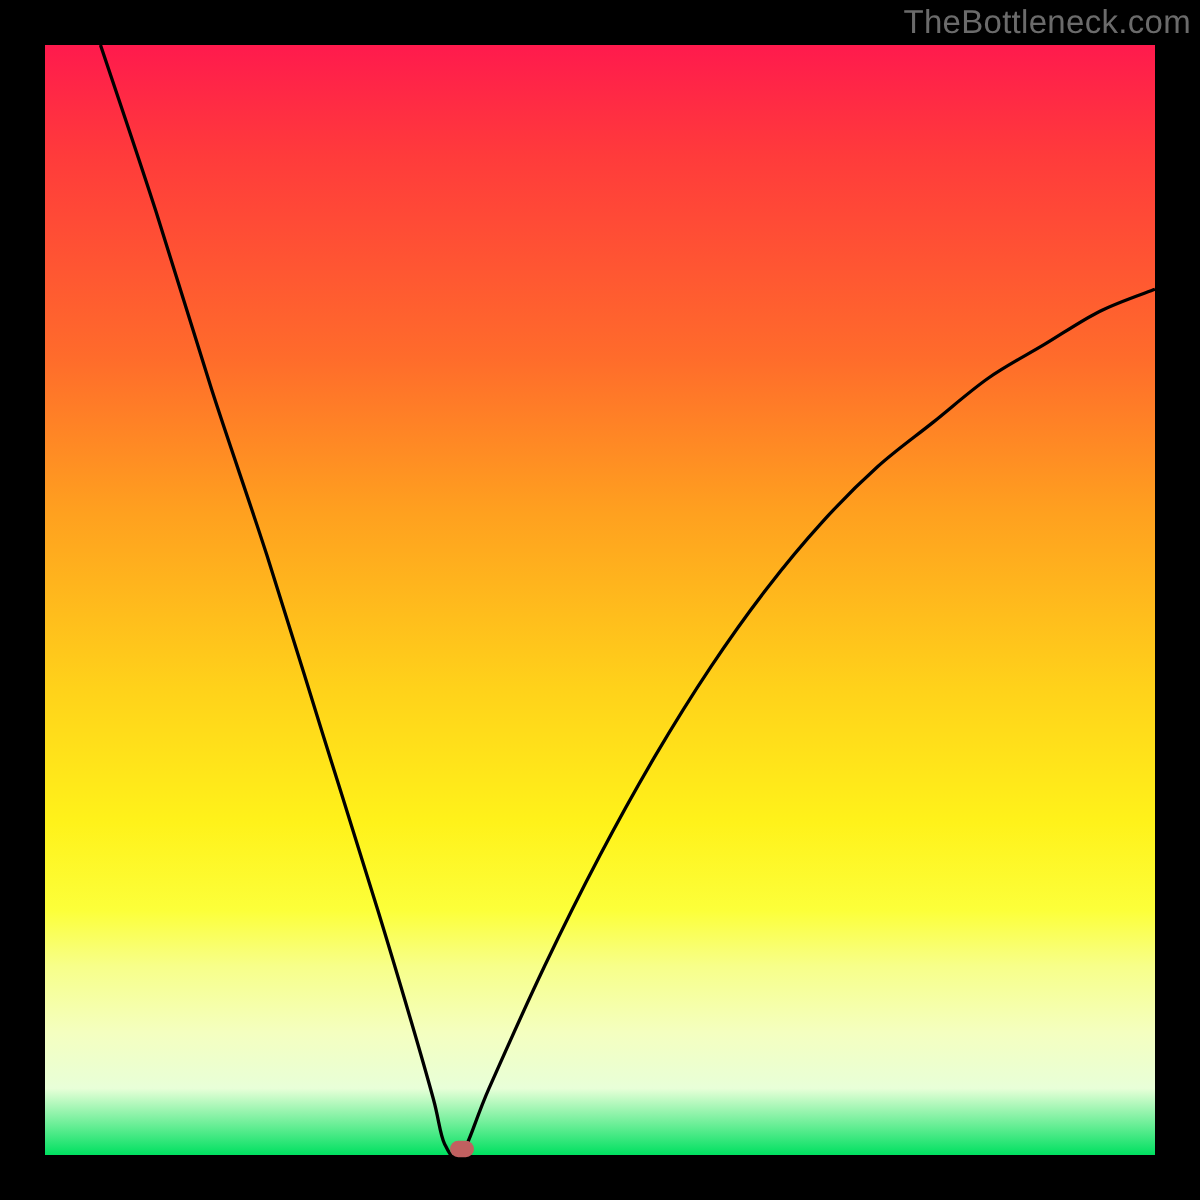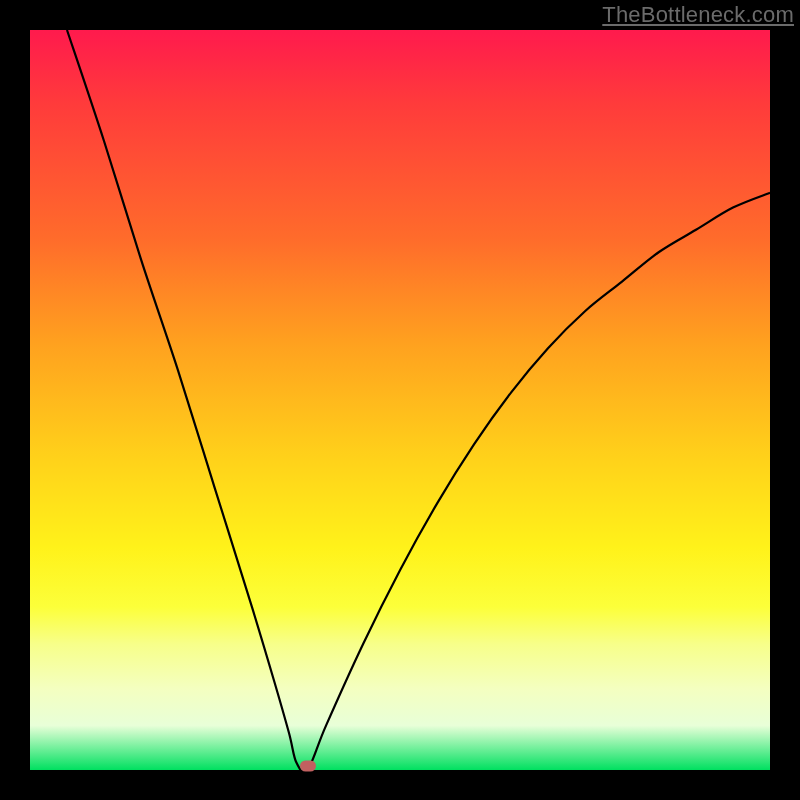--- a/index.html
+++ b/index.html
@@ -40,21 +40,20 @@
     overflow: visible;
   }
   .watermark {
     position: absolute;
     top: 2px;
     right: 6px;
     color: #6b6b6b;
     font-size: 22px;
     letter-spacing: 0.2px;
     font-weight: 400;
-    text-decoration: underline;
   }
   .dot {
     position: absolute;
     width: 16px;
     height: 11px;
     background: #c16060;
     border-radius: 6px;
     transform: translate(-50%, -50%);
   }
 </style>

